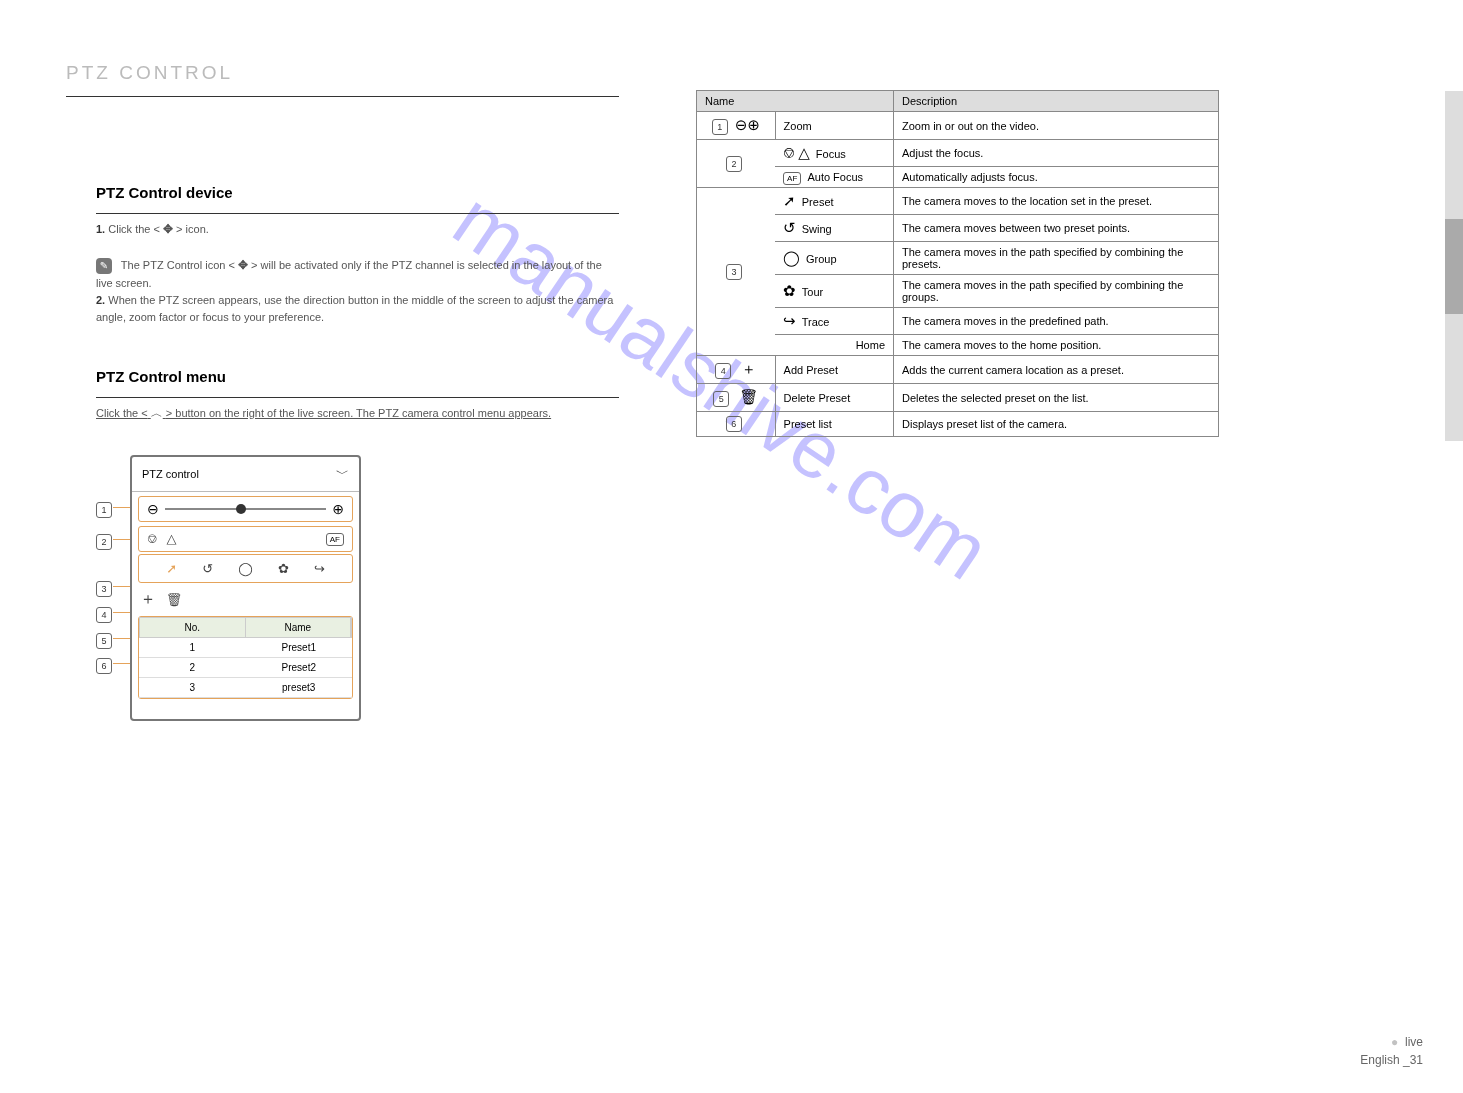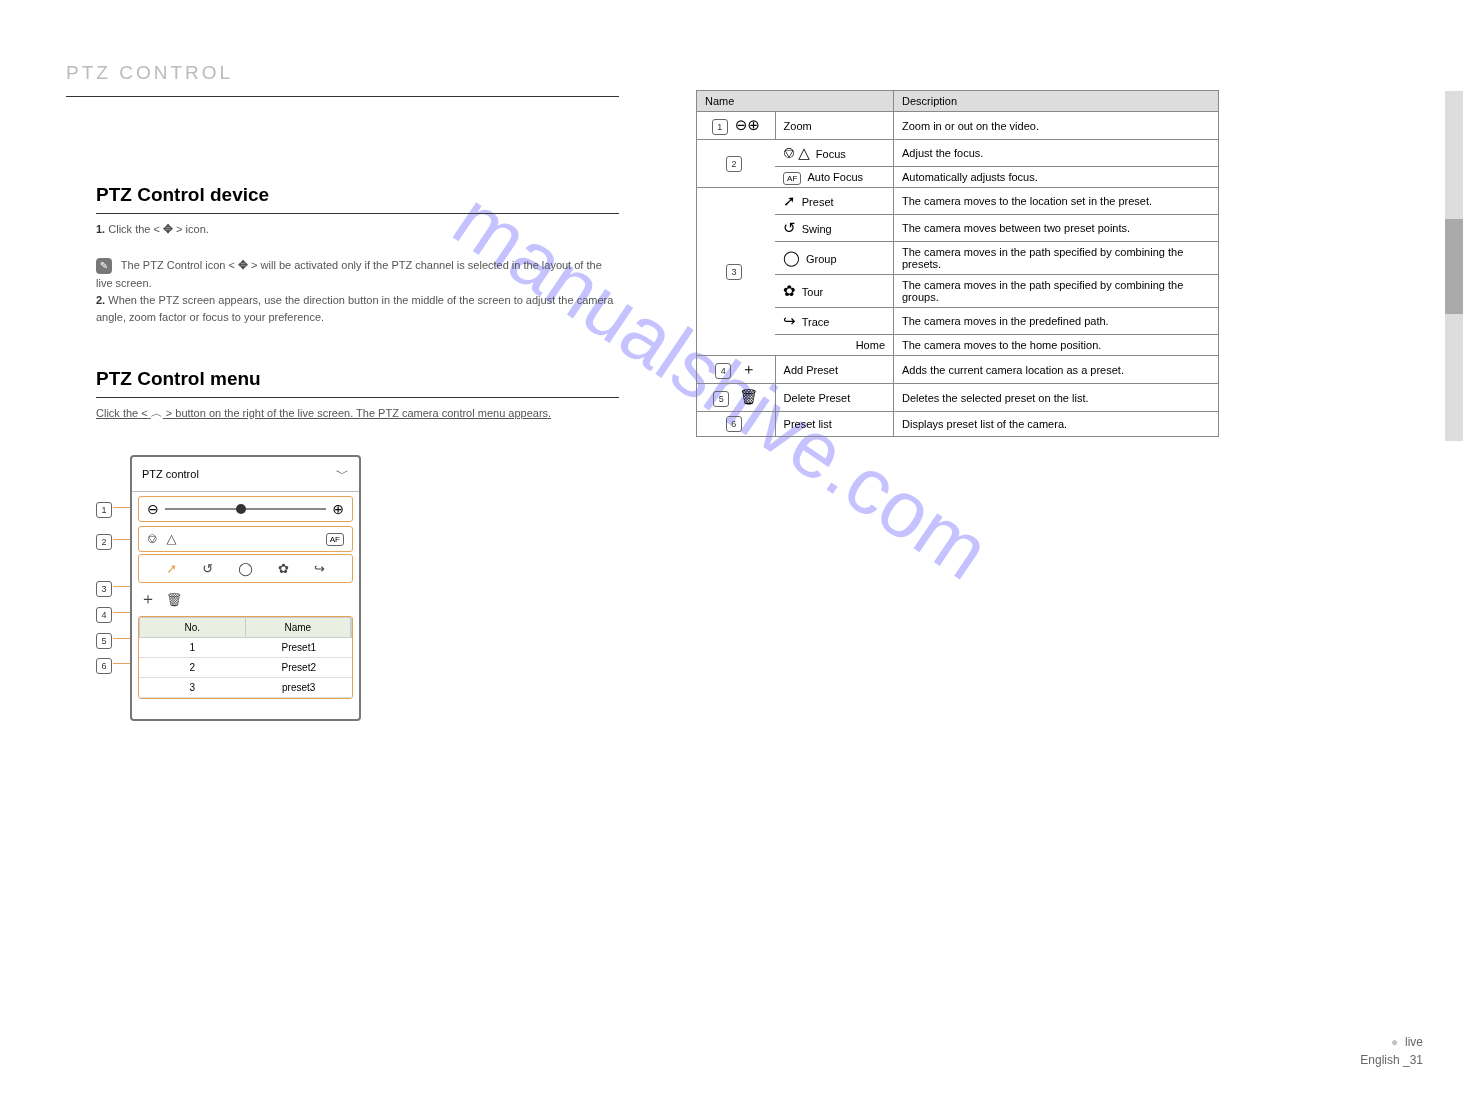--- a/index.html
+++ b/index.html
@@ -3,21 +3,21 @@
 <meta charset="utf-8">
 <style>
   html,body{margin:0;padding:0;width:1463px;height:1093px;font-family:Arial,Helvetica,sans-serif;background:#fff;color:#000;}
   .page{position:relative;width:1463px;height:1093px;}
   .side-tab{position:absolute;right:0;top:91px;width:18px;height:350px;background:#ddd;}
   .side-dark{position:absolute;right:0;top:219px;width:18px;height:95px;background:#aaa;}
   .pgnum{position:absolute;right:40px;bottom:26px;font-size:12px;color:#666;}
   .sect{position:absolute;right:40px;bottom:44px;font-size:12px;color:#666;}
   hr.line{position:absolute;left:66px;width:553px;border:none;border-top:1px solid #333;}
   .heading{position:absolute;left:66px;font-size:19px;color:#bbb;letter-spacing:3px;}
-  .sub{position:absolute;left:96px;font-size:19px;font-weight:bold;}
+  .sub{position:absolute;left:96px;font-size:15px;font-weight:bold;}
   .para{position:absolute;left:96px;width:520px;font-size:11px;line-height:1.55;color:#555;}
   .lnum{display:inline-block;width:14px;height:14px;border:1px solid #666;border-radius:3px;font-size:9px;text-align:center;line-height:14px;color:#333;margin-right:4px;}
   .noteicon{display:inline-block;width:16px;height:16px;border-radius:4px;background:#777;color:#fff;text-align:center;line-height:16px;font-size:10px;margin-right:6px;vertical-align:middle;}
   .warnicon{display:inline-block;width:16px;height:16px;border-radius:4px;background:#444;color:#fff;text-align:center;line-height:16px;font-size:10px;margin-right:6px;vertical-align:middle;}
   .move-icon{display:inline-block;font-size:12px;font-weight:bold;}
   
   .ptz-panel{position:absolute;left:130px;top:455px;width:227px;height:262px;border:2px solid #777;border-radius:4px;background:#fff;font-size:11px;}
   .ptz-head{display:flex;justify-content:space-between;align-items:center;padding:8px 10px;border-bottom:1px solid #bbb;}
   .row{display:flex;align-items:center;padding:4px 8px;}
   .box-o{border:1px solid #e5a35a;border-radius:3px;}

